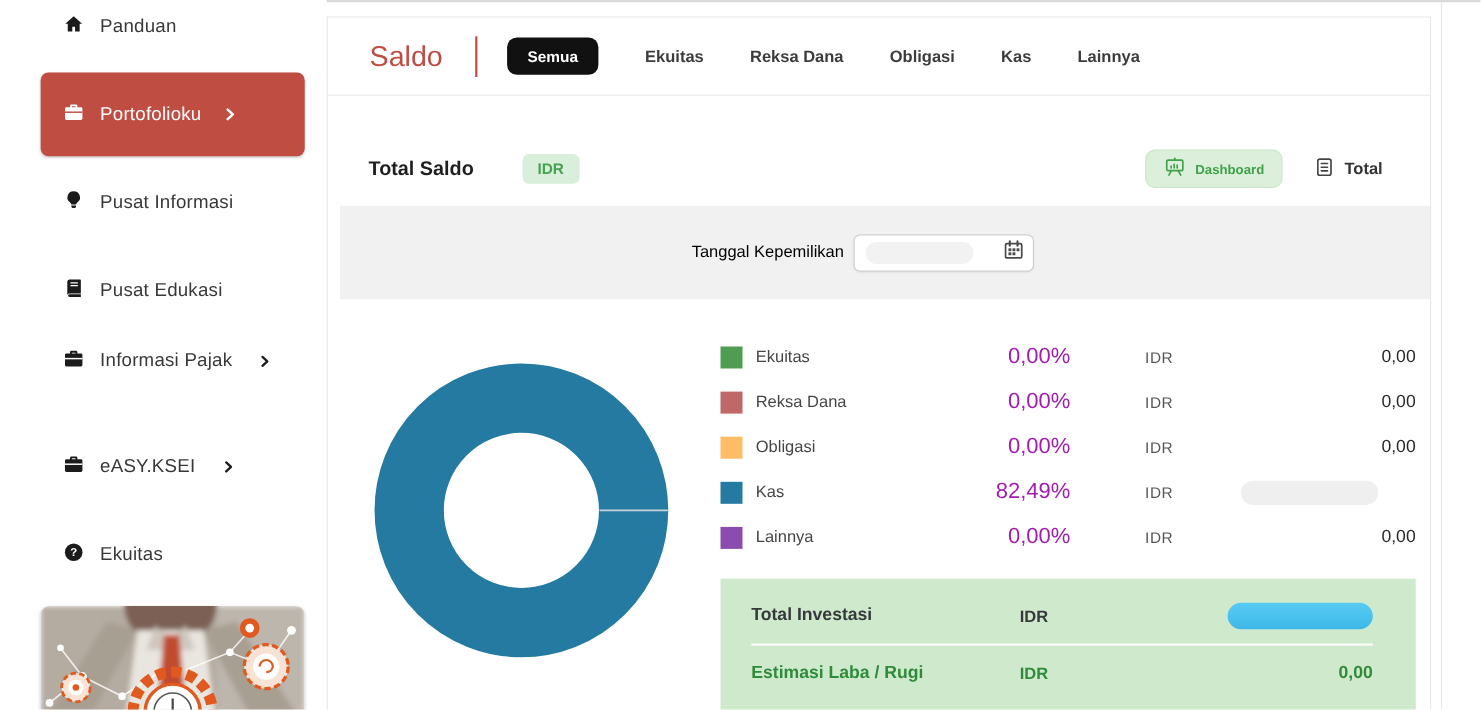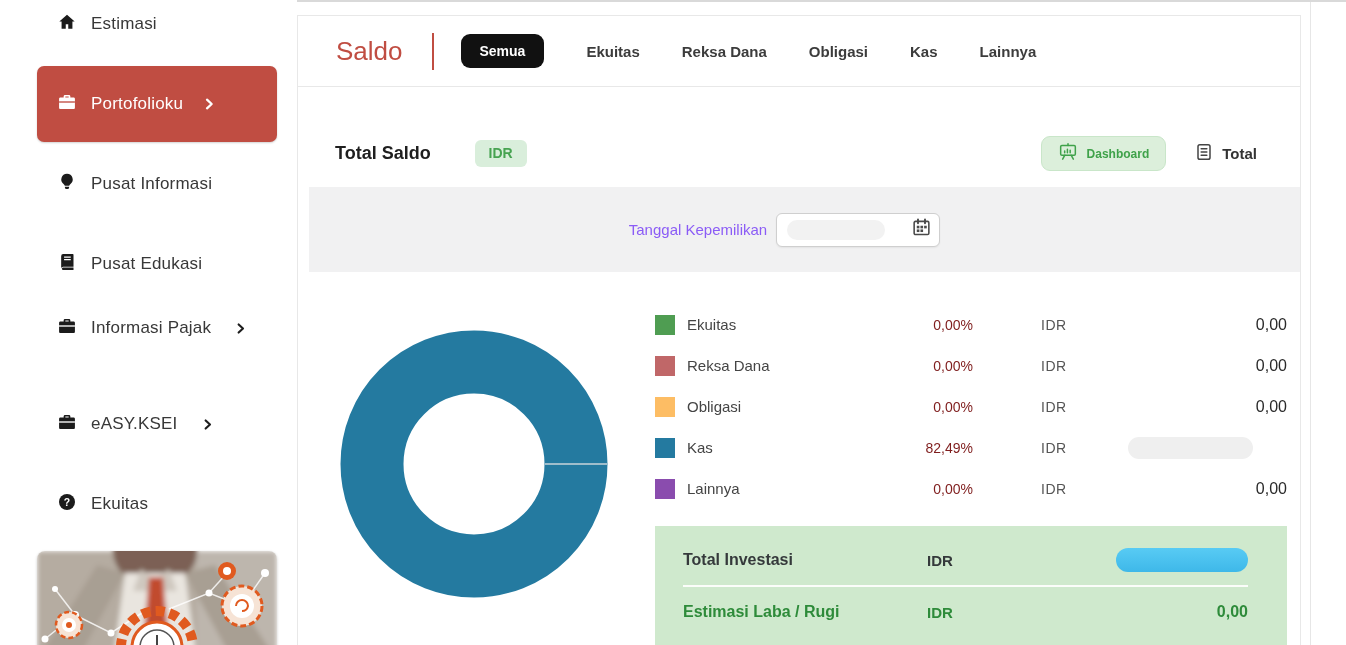--- a/index.html
+++ b/index.html
@@ -43,34 +43,34 @@
   .idr-badge{margin-left:44px;width:52px;height:27px;line-height:27px;text-align:center;
     border-radius:6px;font-size:14px;font-weight:600;}
   .toolbar-right{display:flex;align-items:center;}
   .btn-dashboard{height:33px;padding:0 16px;border-radius:9px;border:1px solid #c9e6c9;
     display:flex;align-items:center;gap:9px;font-size:12px;font-weight:600;cursor:pointer;}
   .btn-detail{margin-left:28px;display:flex;align-items:center;gap:8px;color:#333;
     font-size:15px;font-weight:600;cursor:pointer;}
 
   .filter-strip{margin-left:11px;height:85px;display:flex;align-items:center;justify-content:center;}
   .filter-group{display:flex;align-items:center;margin-left:-40px;}
-  .filter-label{font-size:15px;color:#8b5cf6;margin-right:9px;}
+  .filter-label{font-size:15px;color:#000000;margin-right:9px;}
   .date-input{width:164px;height:34px;background:#fff;border:1px solid #cfcfcf;border-radius:6px;
     box-sizing:border-box;display:flex;align-items:center;justify-content:space-between;
     padding:0 7px 0 10px;cursor:text;box-shadow:0 1px 2px rgba(0,0,0,.06);}
 
   .chart-row{display:flex;align-items:flex-start;}
   .donut-box{margin:58px 0 0 42px;width:268px;height:268px;}
   .right-col{margin-left:47px;width:632px;padding-top:32px;}
 
   .legend-row{display:grid;grid-template-columns:20px 198px 100px 68px 52px 1fr;
     height:41px;align-items:center;}
   .swatch{width:20px;height:20px;}
   .l-name{padding-left:12px;font-size:15px;color:#454545;}
-  .l-pct{text-align:right;font-size:14px;color:#7f1d1d;}
+  .l-pct{text-align:right;font-size:20px;color:#a21caf;}
   .l-cur{font-size:14px;color:#555;font-weight:500;letter-spacing:.5px;}
   .l-val{text-align:right;font-size:16px;color:#2a2a2a;}
 
   .blur-blob{display:inline-block;border-radius:12px;vertical-align:middle;}
   .blob-date{width:98px;height:20px;background:#f2f2f2;border-radius:10px;}
   .blob-kas{width:125px;height:22px;background:#efefef;margin-right:34px;}
   .blob-cyan{width:132px;height:24px;border-radius:12px;
     background:linear-gradient(180deg,#58cbf4,#3eb8e9);margin-left:auto;display:block;}
 
   .summary{margin-top:17px;width:632px;height:120px;box-sizing:border-box;
@@ -89,21 +89,21 @@
 <div class="edge-right"></div>
 
 <aside class="sidebar">
 
   <div class="side-item" style="top:0">
     <span>
       <svg viewBox="0 0 24 24" width="20" height="20" fill="#1b1b1b">
           <path d="M12 3.2 2.8 11.5h2.7V20h5v-5.2h3V20h5v-8.5h2.7z"></path>
         </svg>
     </span>
-    <span class="side-label">Estimasi</span>
+    <span class="side-label">Panduan</span>
   </div>
 
   <div class="side-item active" style="top: 66px; background-color: rgb(192, 77, 66);">
     <span>
       <svg viewBox="0 0 24 24" width="20" height="20" fill="#ffffff">
           <path fill-rule="evenodd" d="M9.5 3.5h5c.8 0 1.5.7 1.5 1.5v1.5h4c.8 0 1.5.7 1.5 1.5v11c0 .8-.7 1.5-1.5 1.5H4c-.8 0-1.5-.7-1.5-1.5V8c0-.8.7-1.5 1.5-1.5h4V5c0-.8.7-1.5 1.5-1.5zm.5 3h4V5.5h-4z"></path>
           <rect class="slot" x="2.5" y="11.2" width="19" height="1.6"></rect>
         </svg>
     </span>
     <span class="side-label">Portofolioku</span>

